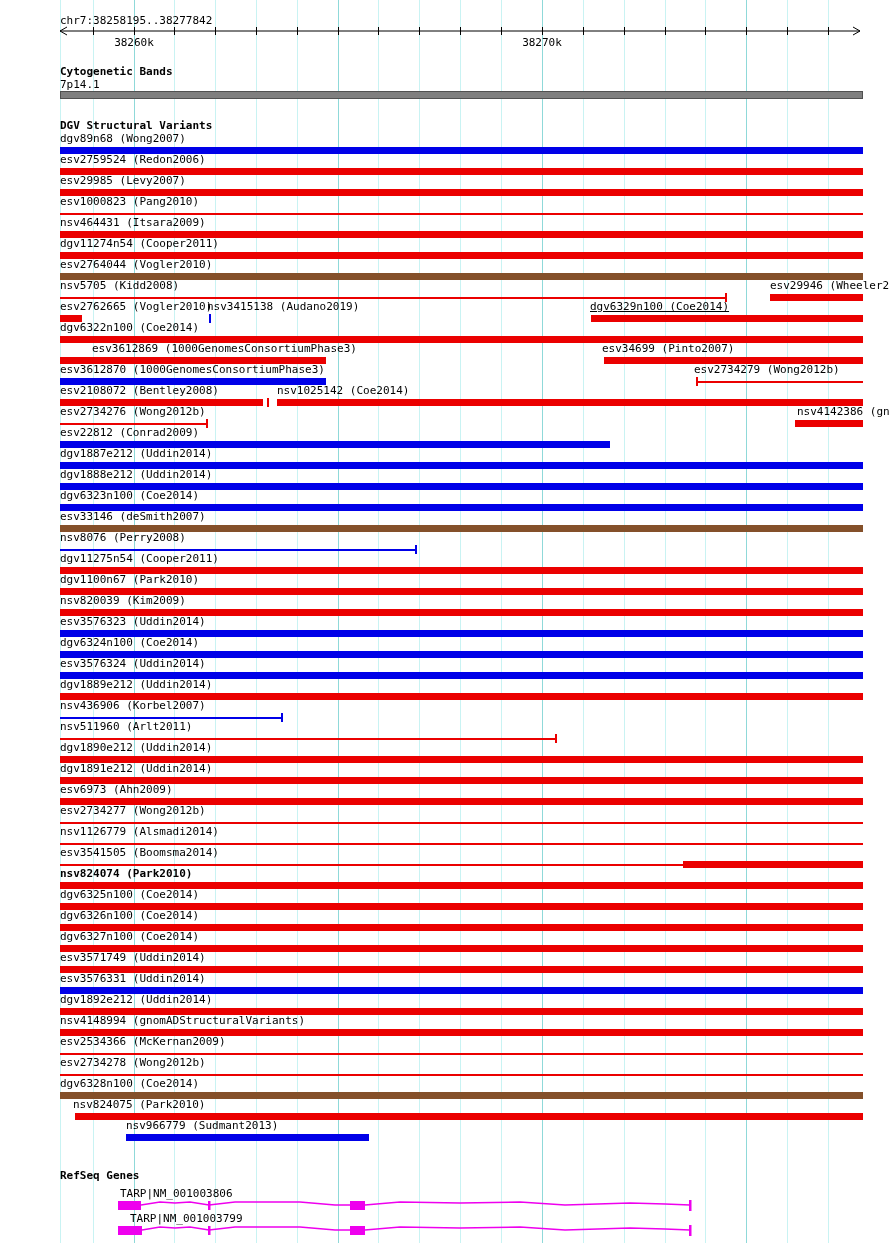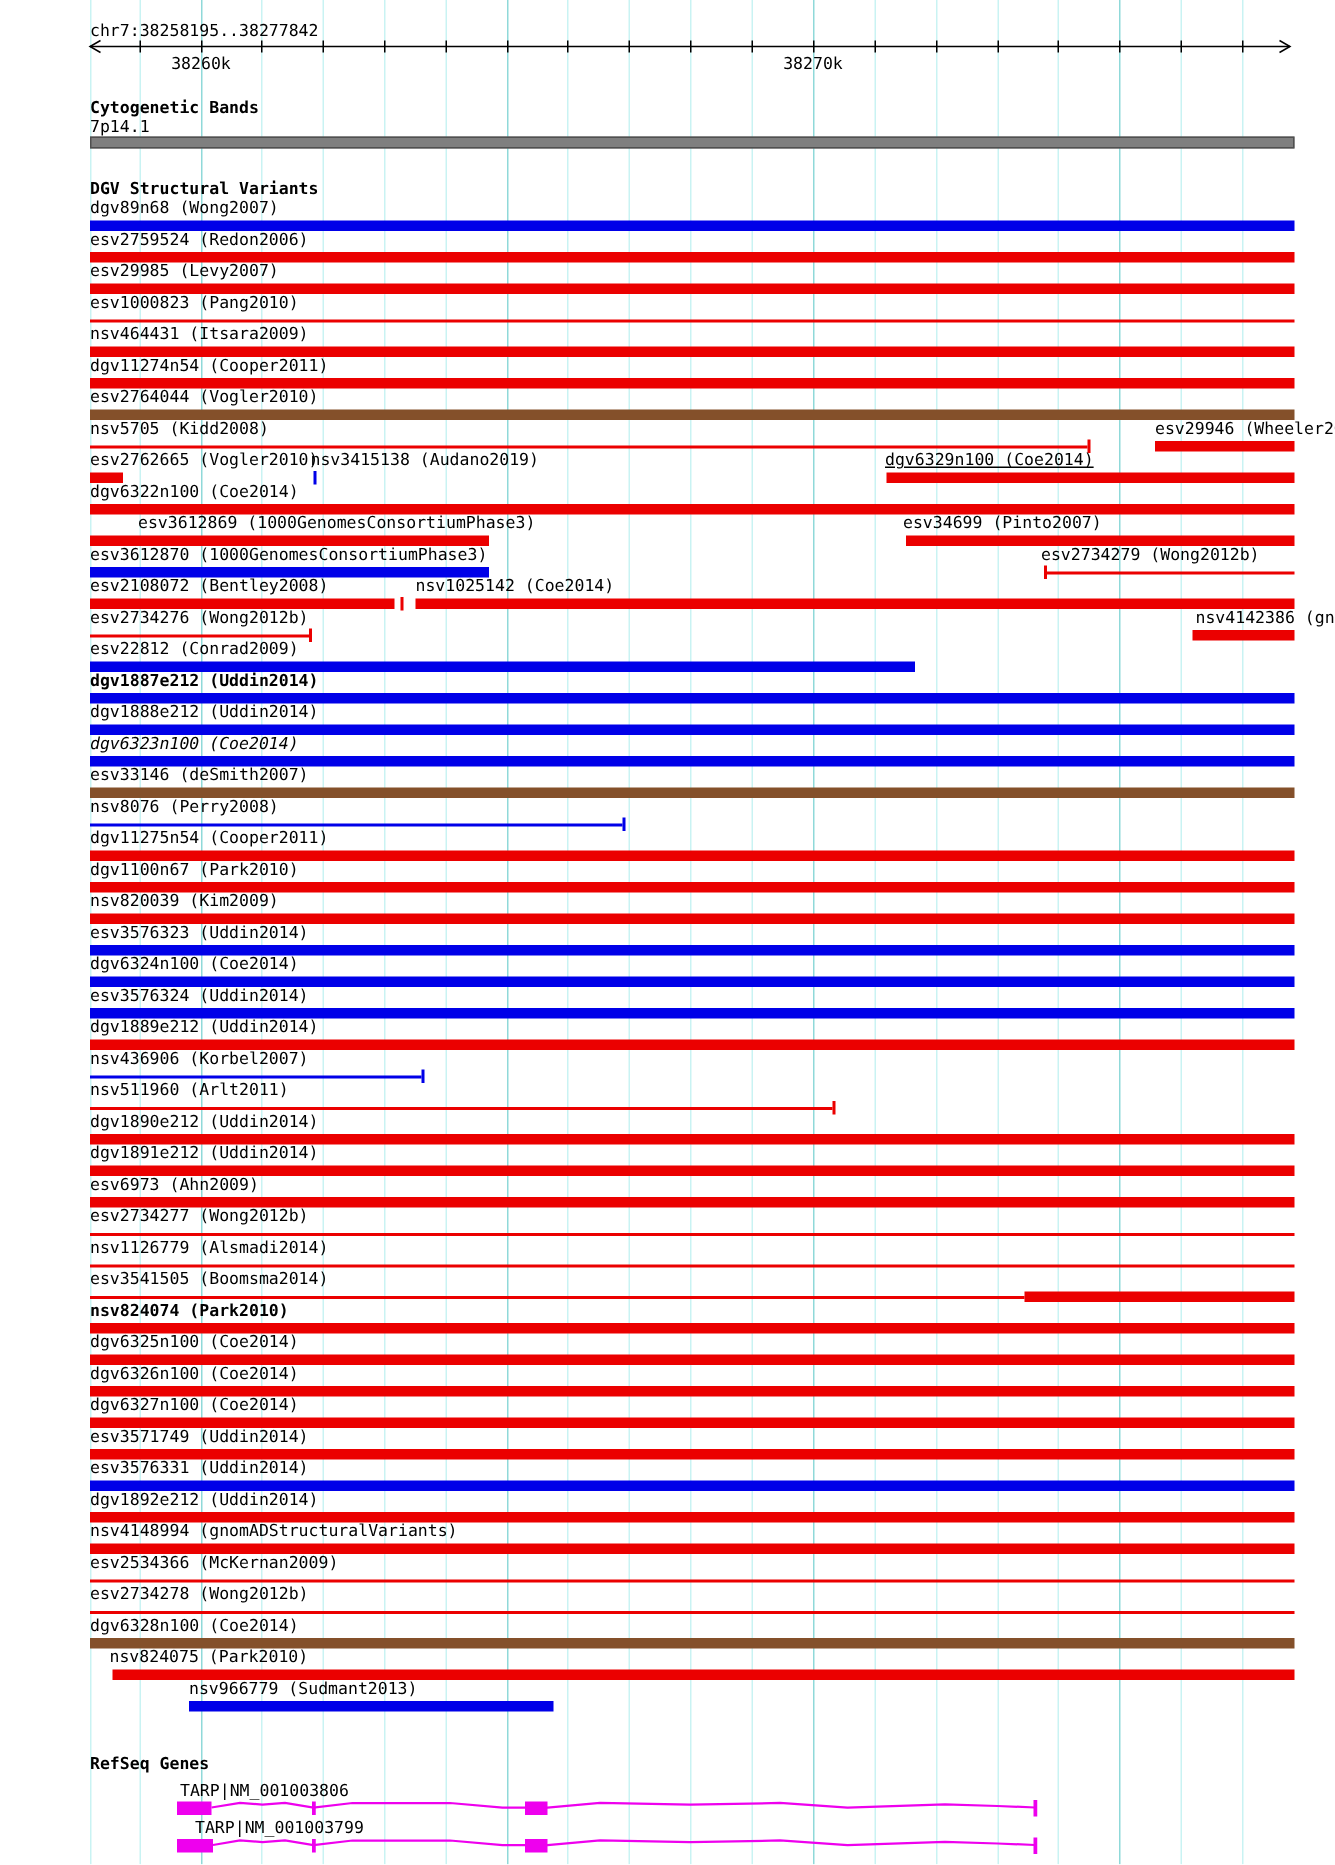--- a/index.html
+++ b/index.html
@@ -151,29 +151,29 @@
         <span class="lbl" style="left: 797px;">nsv4142386 (gnom</span>
         <div class="seg" style="background: rgb(235, 0, 0); left: 60px; width: 147px; top: 17px; height: 2px;"></div>
         <div class="seg" style="background: rgb(235, 0, 0); left: 206px; width: 2px; top: 13px; height: 9px;"></div>
         <div class="seg" style="background: rgb(235, 0, 0); left: 795px; width: 68px; top: 14px; height: 7px;"></div>
       </div>
       <div class="row" style="top: 427px;">
         <span class="lbl" style="left: 60px;">esv22812 (Conrad2009)</span>
         <div class="seg" style="background: rgb(0, 0, 232); left: 60px; width: 550px; top: 14px; height: 7px;"></div>
       </div>
       <div class="row" style="top: 448px;">
-        <span class="lbl" style="left: 60px; font-weight: bold;">dgv1887e212 (Uddin2014)</span>
+        <span class="lbl" style="left: 60px;">dgv1887e212 (Uddin2014)</span>
         <div class="seg" style="background: rgb(0, 0, 232); left: 60px; width: 803px; top: 14px; height: 7px;"></div>
       </div>
       <div class="row" style="top: 469px;">
         <span class="lbl" style="left: 60px;">dgv1888e212 (Uddin2014)</span>
         <div class="seg" style="background: rgb(0, 0, 232); left: 60px; width: 803px; top: 14px; height: 7px;"></div>
       </div>
       <div class="row" style="top: 490px;">
-        <span class="lbl" style="left: 60px; font-style: italic;">dgv6323n100 (Coe2014)</span>
+        <span class="lbl" style="left: 60px;">dgv6323n100 (Coe2014)</span>
         <div class="seg" style="background: rgb(0, 0, 232); left: 60px; width: 803px; top: 14px; height: 7px;"></div>
       </div>
       <div class="row" style="top: 511px;">
         <span class="lbl" style="left: 60px;">esv33146 (deSmith2007)</span>
         <div class="seg" style="background: rgb(132, 80, 42); left: 60px; width: 803px; top: 14px; height: 7px;"></div>
       </div>
       <div class="row" style="top: 532px;">
         <span class="lbl" style="left: 60px;">nsv8076 (Perry2008)</span>
         <div class="seg" style="background: rgb(0, 0, 232); left: 60px; width: 355px; top: 17px; height: 2px;"></div>
         <div class="seg" style="background: rgb(0, 0, 232); left: 415px; width: 2px; top: 13px; height: 9px;"></div>

